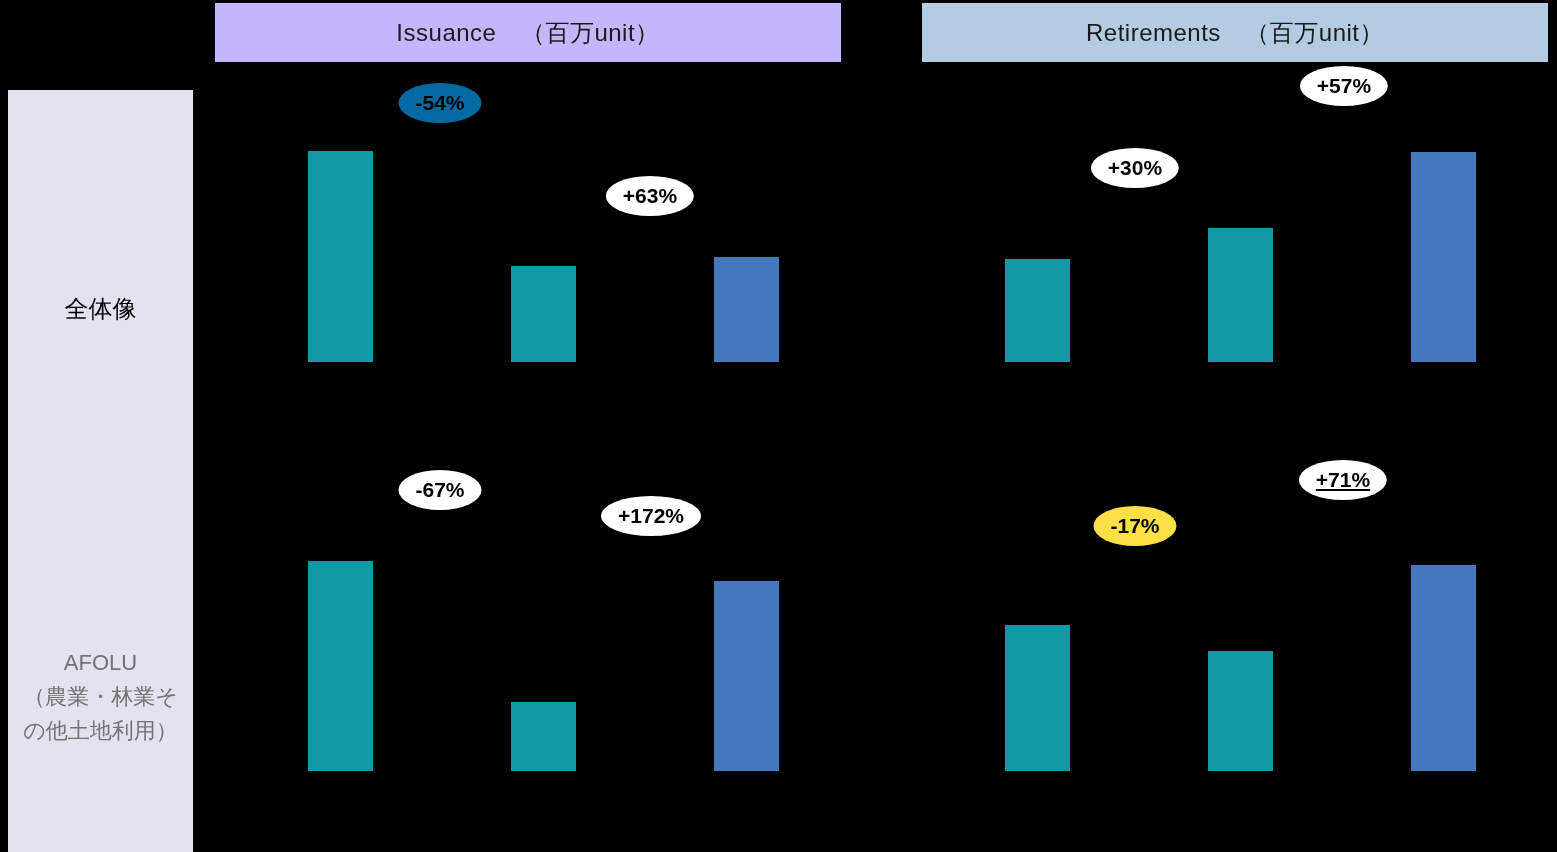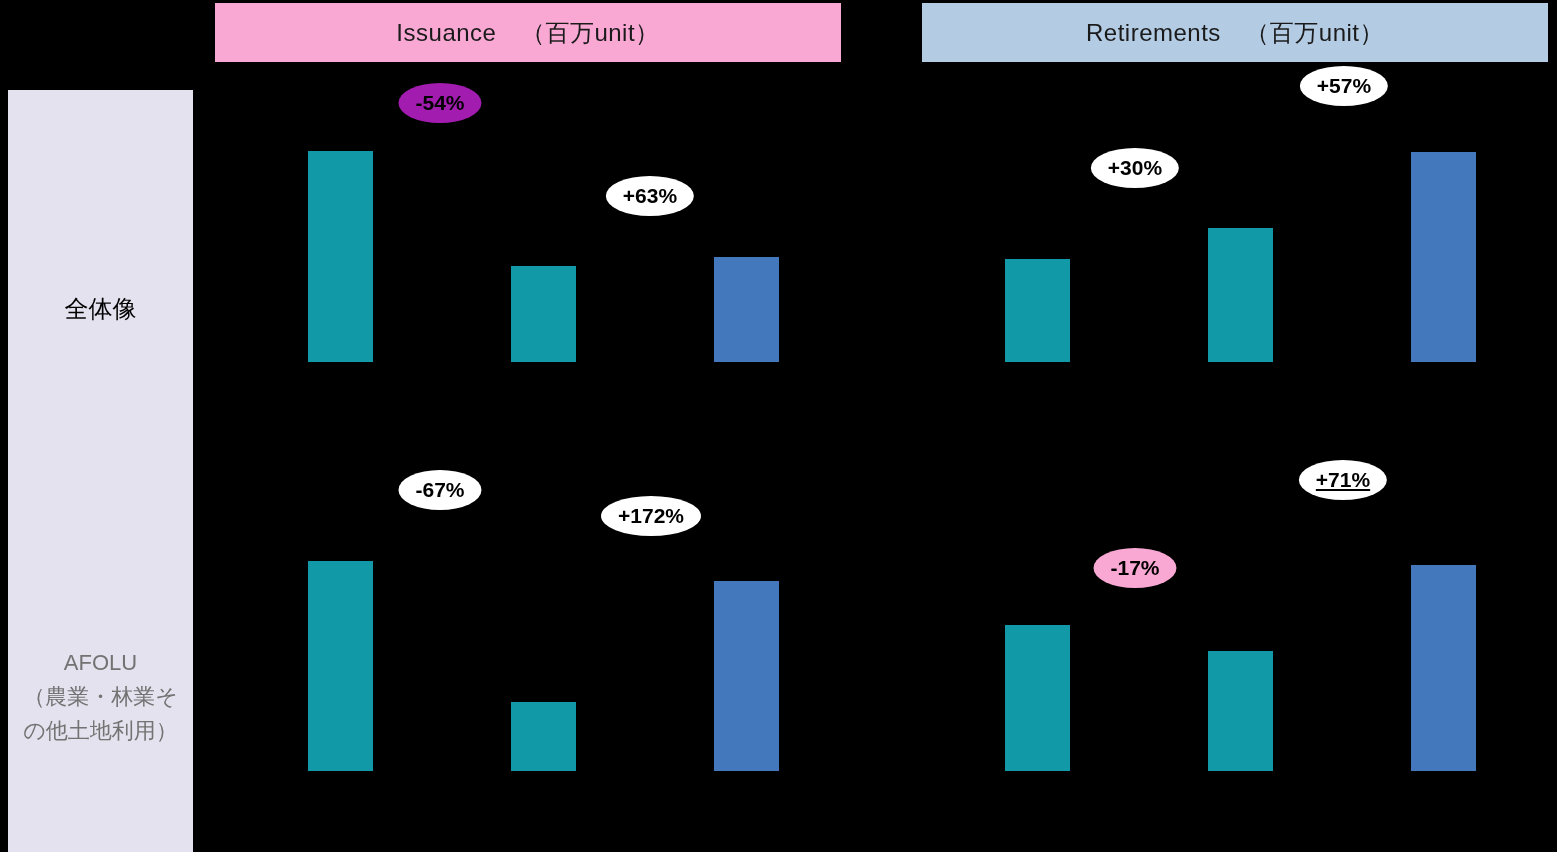--- a/index.html
+++ b/index.html
@@ -38,50 +38,50 @@
     padding:8px 17px;
     white-space:nowrap;
     display:flex;align-items:center;justify-content:center;
   }
 </style>
 </head>
 <body>
 
 <div class="canvas" style="background: rgb(0, 0, 0);">
 
-  <div class="col-header" id="hdr-issuance" style="background: #f9a8d4; color: rgb(26, 26, 26);">Issuance　（百万unit）</div>
+  <div class="col-header" id="hdr-issuance" style="background: #c4b5fd; color: rgb(26, 26, 26);">Issuance　（百万unit）</div>
 
   <div class="col-header" id="hdr-retirements" style="background: rgb(179, 203, 227); color: rgb(26, 26, 26);">Retirements　（百万unit）</div>
 
   <div class="row-label" id="label-overall" style="background: rgb(228, 226, 238); color: rgb(0, 0, 0);">
     <span>全体像</span>
   </div>
 
   <div class="row-label" id="label-afolu" style="background: rgb(228, 226, 238); color: #737373;">
     <span>AFOLU</span>
     <span>（農業・林業そ</span>
     <span>の他土地利用）</span>
   </div>
 
   <div id="bars-layer">
       <div class="bar" style="left: 308px; width: 65px; top: 151px; height: 211px; background: rgb(17, 153, 168);"></div>
       <div class="bar" style="left: 511px; width: 65px; top: 266px; height: 96px; background: rgb(17, 153, 168);"></div>
       <div class="bar" style="left: 714px; width: 65px; top: 257px; height: 105px; background: rgb(68, 120, 189);"></div>
-      <div class="badge" style="left: 440px; top: 103px; background: #a21caf; color: rgb(0, 0, 0);">-54%</div>
+      <div class="badge" style="left: 440px; top: 103px; background: #0369a1; color: rgb(0, 0, 0);">-54%</div>
       <div class="badge" style="left: 650px; top: 196px; background: rgb(255, 255, 255); color: rgb(0, 0, 0);">+63%</div>
       <div class="bar" style="left: 1005px; width: 65px; top: 259px; height: 103px; background: rgb(17, 153, 168);"></div>
       <div class="bar" style="left: 1208px; width: 65px; top: 228px; height: 134px; background: rgb(17, 153, 168);"></div>
       <div class="bar" style="left: 1411px; width: 65px; top: 152px; height: 210px; background: rgb(68, 120, 189);"></div>
       <div class="badge" style="left: 1135px; top: 168px; background: rgb(255, 255, 255); color: rgb(0, 0, 0);">+30%</div>
       <div class="badge" style="left: 1344px; top: 86px; background: rgb(255, 255, 255); color: rgb(0, 0, 0);">+57%</div>
       <div class="bar" style="left: 308px; width: 65px; top: 561px; height: 210px; background: rgb(17, 153, 168);"></div>
       <div class="bar" style="left: 511px; width: 65px; top: 702px; height: 69px; background: rgb(17, 153, 168);"></div>
       <div class="bar" style="left: 714px; width: 65px; top: 581px; height: 190px; background: rgb(68, 120, 189);"></div>
       <div class="badge" style="left: 440px; top: 490px; background: rgb(255, 255, 255); color: rgb(0, 0, 0);">-67%</div>
       <div class="badge" style="left: 651px; top: 493px; background: rgb(255, 255, 255); color: rgb(0, 0, 0); margin-top: 23px;">+172%</div>
       <div class="bar" style="left: 1005px; width: 65px; top: 625px; height: 146px; background: rgb(17, 153, 168);"></div>
       <div class="bar" style="left: 1208px; width: 65px; top: 651px; height: 120px; background: rgb(17, 153, 168);"></div>
       <div class="bar" style="left: 1411px; width: 65px; top: 565px; height: 206px; background: rgb(68, 120, 189);"></div>
-      <div class="badge" style="left: 1135px; top: 568px; background: #f9a8d4; color: rgb(0, 0, 0);">-17%</div>
+      <div class="badge" style="left: 1135px; top: 526px; background: #fde047; color: rgb(0, 0, 0);">-17%</div>
       <div class="badge" style="left: 1343px; top: 480px; background: rgb(255, 255, 255); color: rgb(0, 0, 0); text-decoration: underline;">+71%</div>
     </div>
 
 </div>
 
 </body></html>

